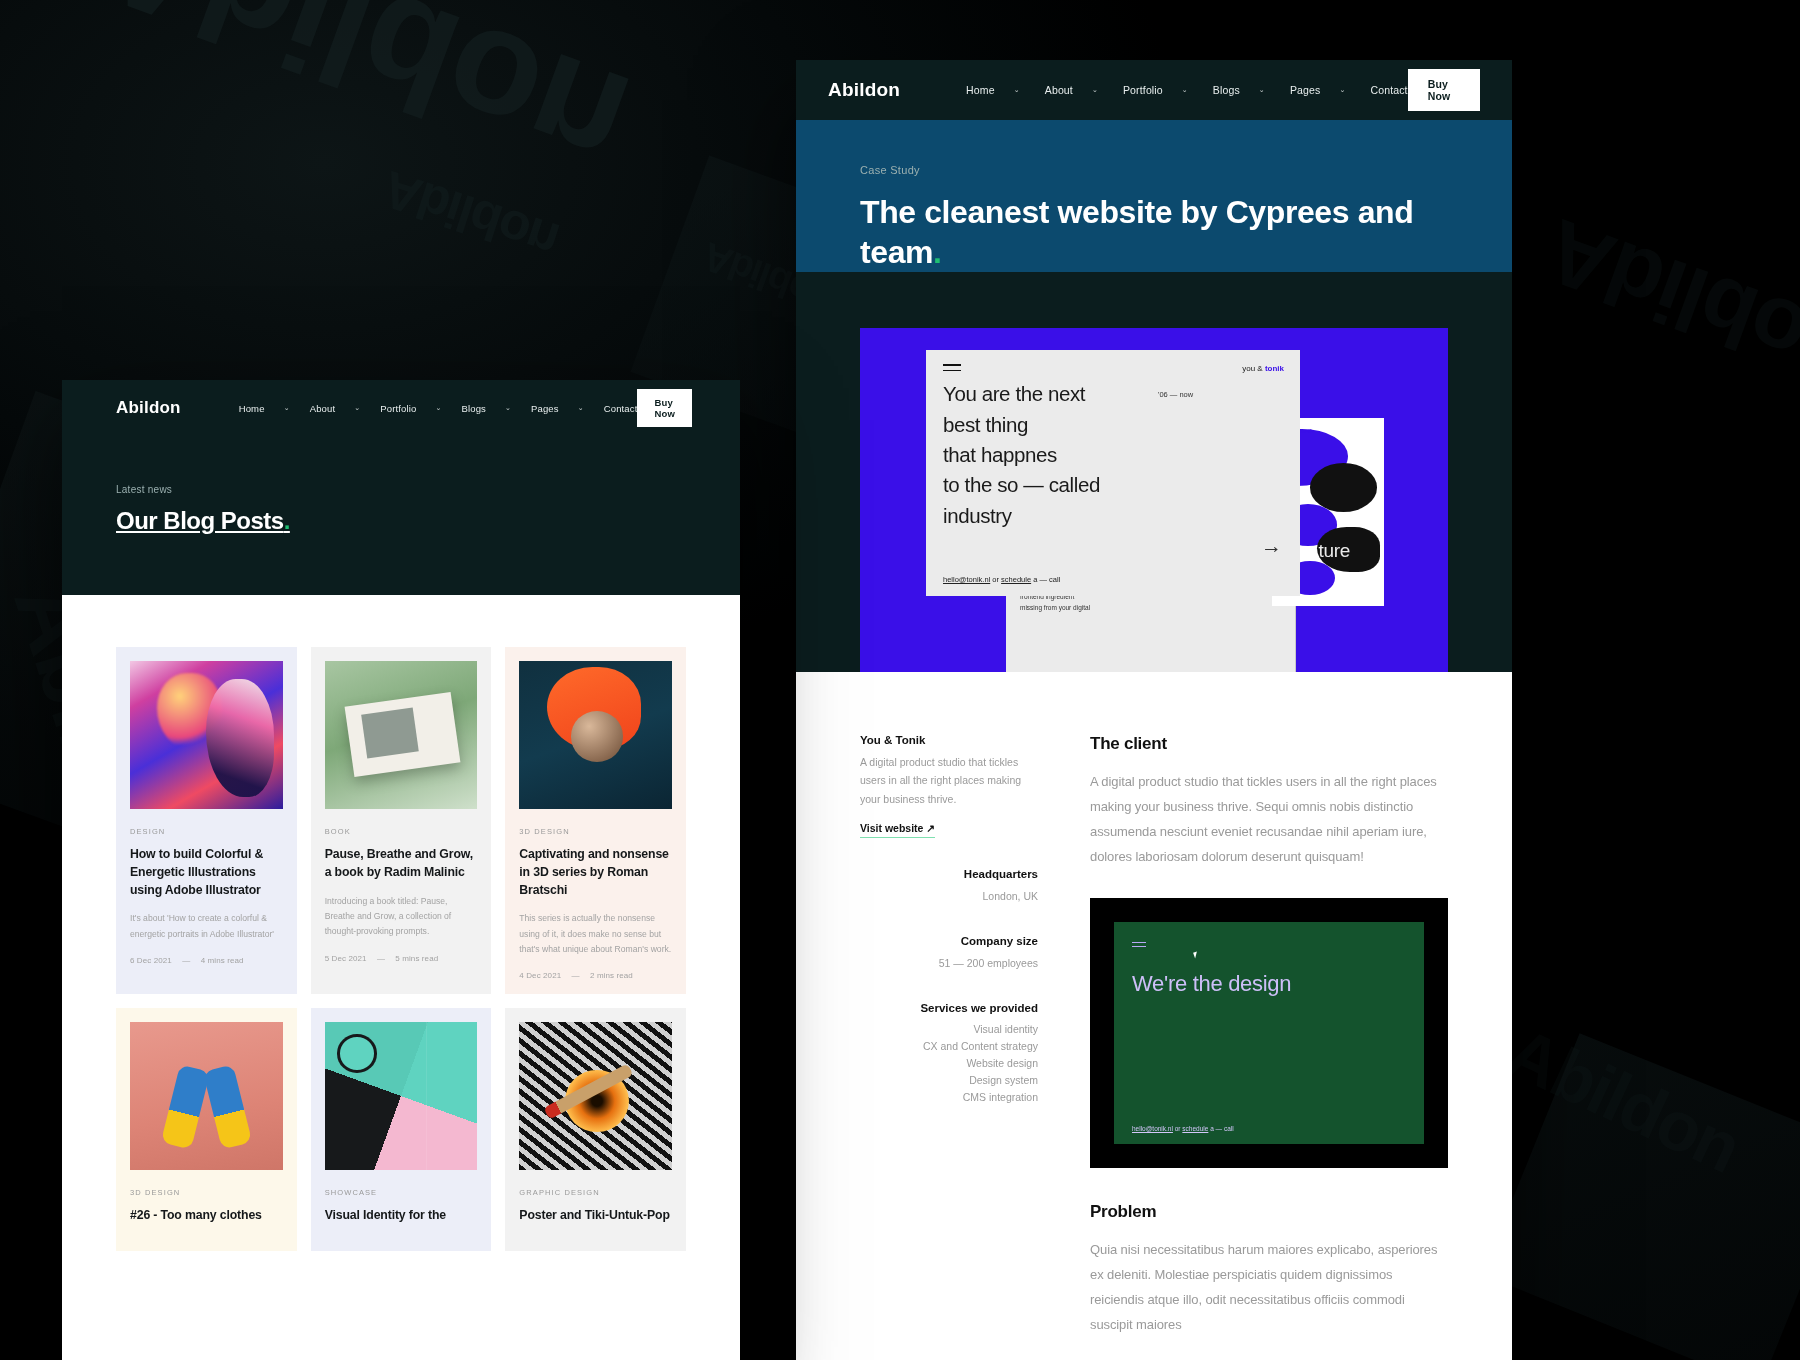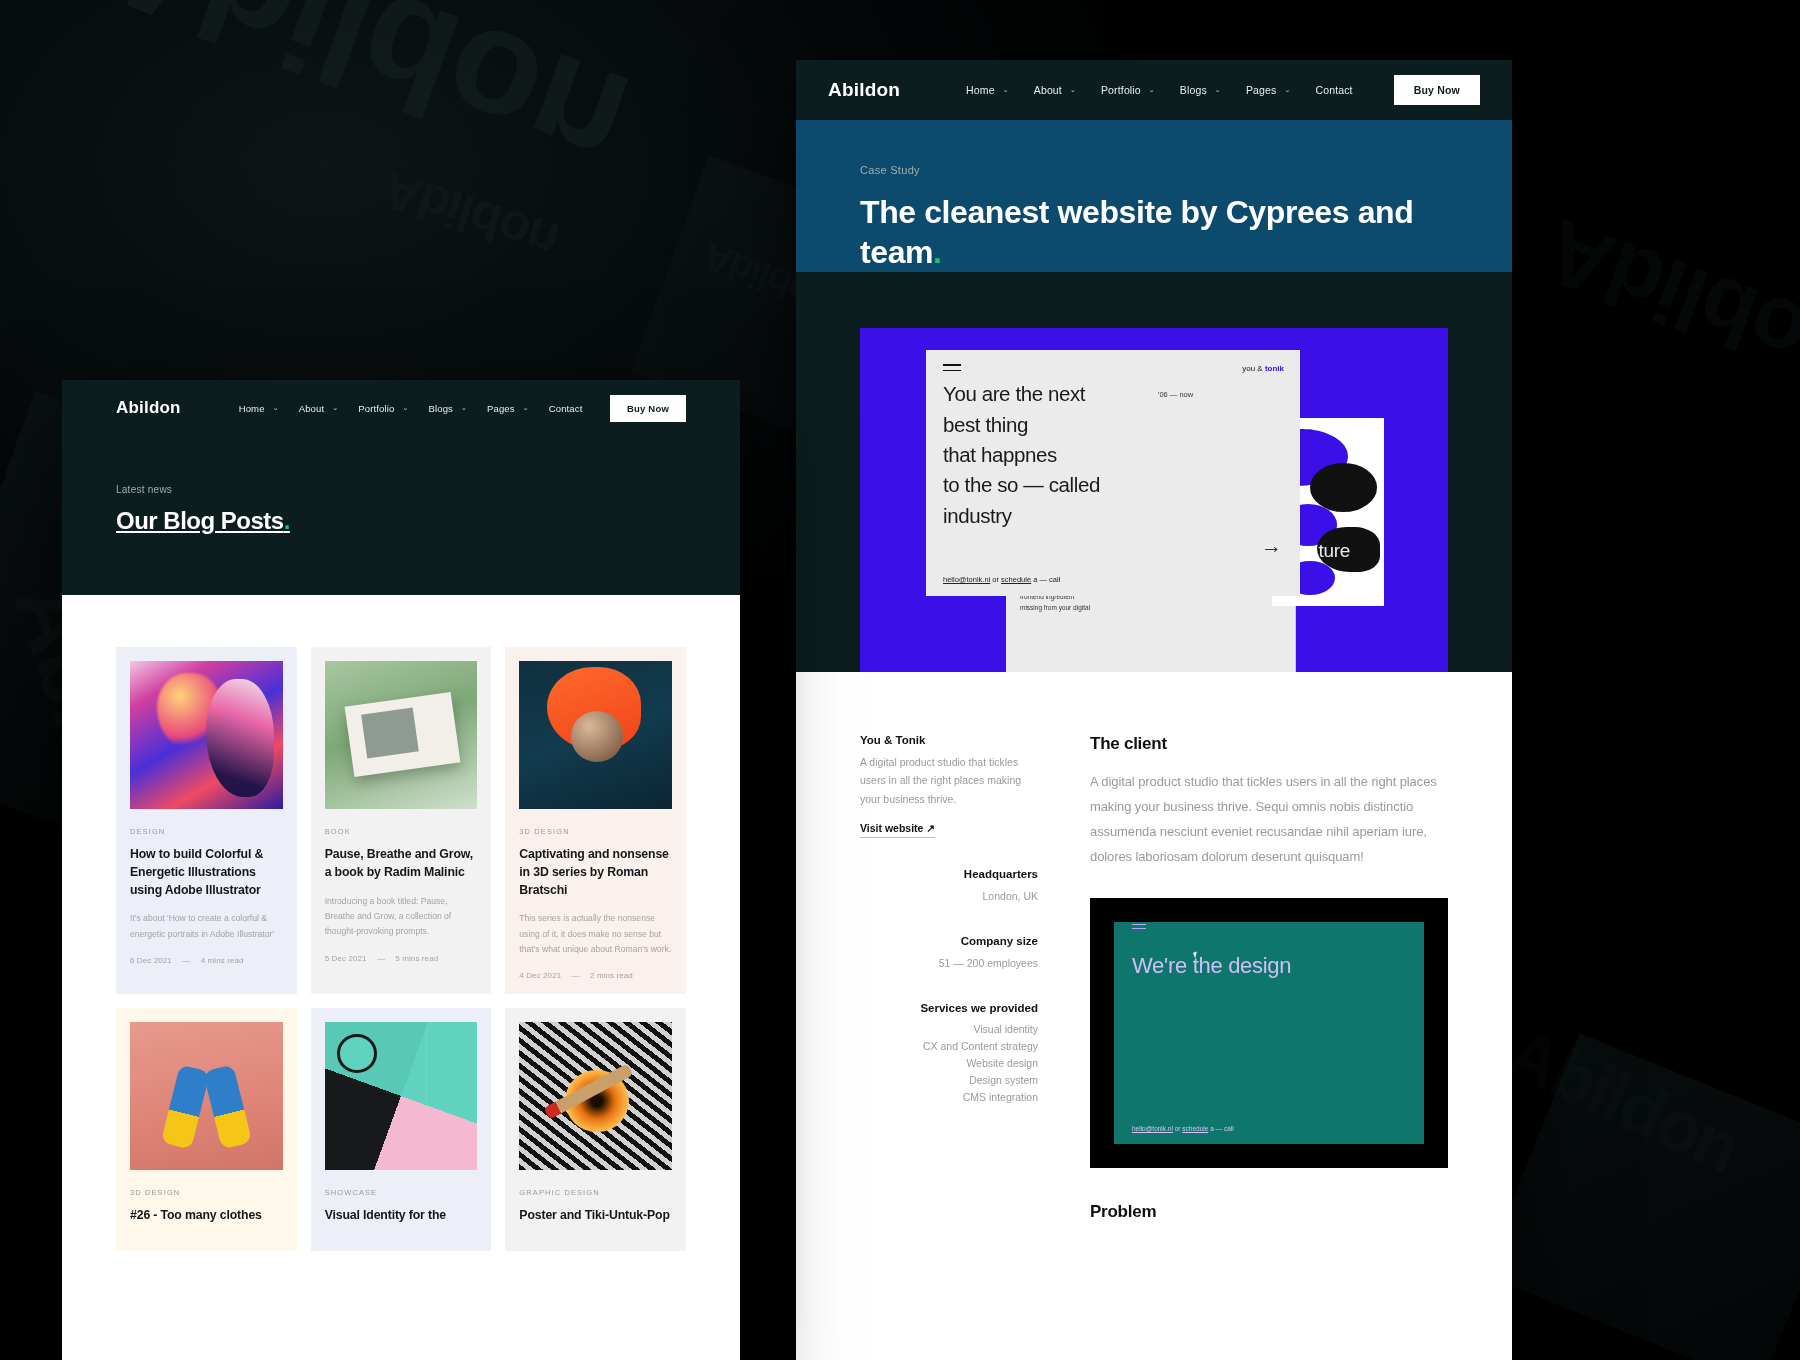--- a/index.html
+++ b/index.html
@@ -62,21 +62,21 @@
   #win-case .nav { height:60px; padding:0 32px; }
   .brand {
     color:#fff; font-weight:700; font-size:19px; letter-spacing:.2px;
   }
   .navlinks {
     display:flex; align-items:center; gap:25px;
     margin-left:66px;
   }
   .navlink {
     color:#e8eeee; font-size:10.5px; font-weight:500;
-    display:flex; align-items:center; gap:8px;
+    display:flex; align-items:center; gap:19px;
     letter-spacing:.15px;
   }
   .caret { font-size:7px; opacity:.85; }
   .buy-btn {
     margin-left:auto;
     background:#fff; color:#0b1d1e;
     font-size:10.5px; font-weight:700;
     padding:9px 20px;
     letter-spacing:.2px;
   }
@@ -196,21 +196,21 @@
   .sec-p {
     font-size:13px; color:#9a9a9a; line-height:1.92; letter-spacing:-.1px;
   }
   .shot {
     margin-top:28px;
     background:#000;
     height:270px;
     padding:24px;
   }
   .shot-inner {
-    background:#0f766e; height:100%; position:relative; padding:2px 18px;
+    background:#14532d; height:100%; position:relative; padding:20px 18px;
   }
   .shot-ham { width:14px; }
   .shot-ham span { display:block; height:1.3px; background:#b9a8f5; margin-bottom:3px; }
   .shot-title {
     margin-top:24px; color:#cdbff8; font-size:22px; letter-spacing:-.3px;
   }
   .shot-cursor {
     position:absolute; left:80px; top:30px; width:0; height:0;
     border-left:4px solid #fff; border-bottom:6px solid transparent; border-top:0;
     transform:rotate(-20deg);
@@ -431,20 +431,21 @@
           <div class="shot-foot">
             <u>hello@tonik.nl</u>
             <span>or</span>
             <u>schedule</u>
             <span>a — call</span>
           </div>
         </div>
       </div>
 
       <h2 class="sec-h" style="margin-top:34px">Problem</h2>
+      <p class="sec-p">Quia nisi necessitatibus harum maiores explicabo, asperiores ex deleniti. Molestiae perspiciatis quidem dignissimos reiciendis atque illo, odit necessitatibus officiis commodi suscipit maiores</p>
     </section>
   </div>
 </div>
 
 <div class="window" id="win-blog">
 
   <div class="nav">
     <div class="brand">Abildon</div>
     <div class="navlinks">
       <div class="navlink">

